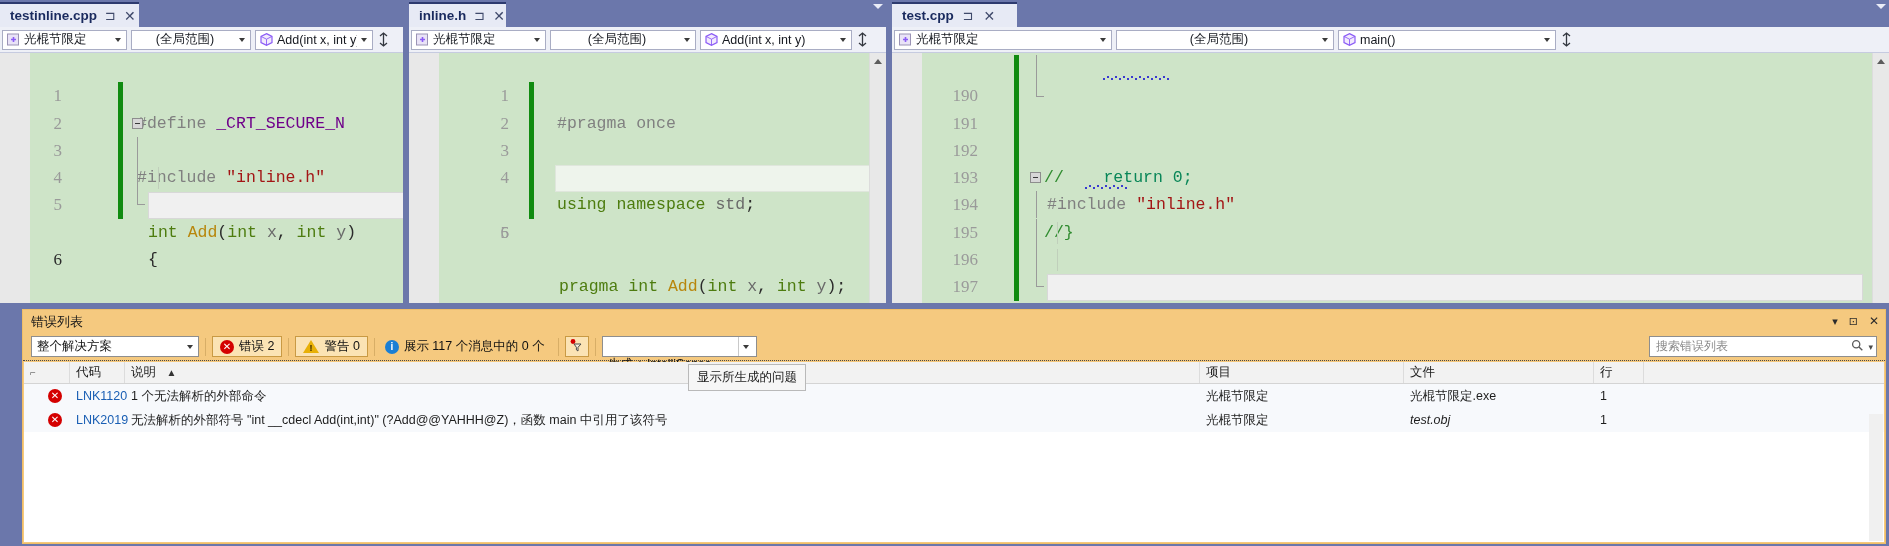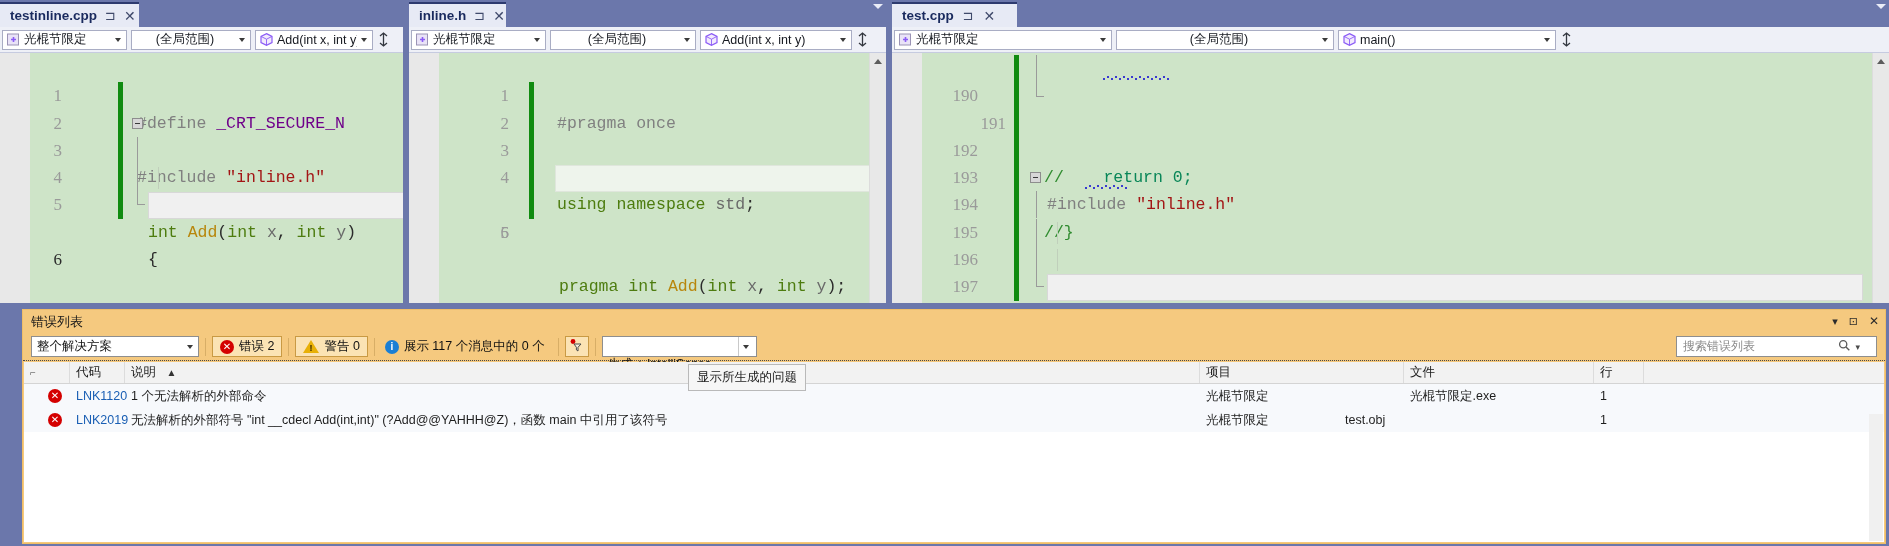--- a/index.html
+++ b/index.html
@@ -131,23 +131,23 @@
     display:flex;align-items:center;padding:0 2px 0 5px;font-size:12.5px;color:#111;
   }
   .tbsep{width:1px;height:18px;background:#d8ae66;margin:0 6px;}
   .chip{
     height:21px;display:flex;align-items:center;gap:5px;padding:0 7px;
     background:#fbe3b4;border:1px solid #c99a44;box-sizing:border-box;font-size:12.5px;color:#111;
   }
   .chip.flat{background:transparent;border:0;padding-left:4px;}
   .chip.sqbtn{width:24px;padding:0;justify-content:center;}
   .errsearch{
-    position:absolute;right:8px;top:3px;height:21px;width:201px;background:#fff;
+    position:absolute;right:8px;top:3px;height:21px;width:228px;background:#fff;
     border:1px solid #8e8e8e;box-sizing:border-box;display:flex;align-items:center;
-    padding:0 16px 0 6px;font-size:12px;color:#8a8a8a;
+    padding:0 3px 0 6px;font-size:12px;color:#8a8a8a;
   }
   .errgrid{position:absolute;left:1px;right:1px;top:52px;bottom:1px;background:#ffffff;overflow:hidden;}
   .gridhead{
     position:relative;height:21px;background:#f2f2f2;border-bottom:1px solid #d4d4d4;
     font-size:12.5px;color:#1b1b1b;
   }
   .gh{position:absolute;top:0;height:21px;line-height:21px;padding-left:6px;box-sizing:border-box;border-right:1px solid #dcdcdc;white-space:nowrap;}
   .row{position:relative;height:24px;line-height:24px;font-size:12.5px;}
   .row.alt{background:#f7f9fc;}
   .cell{position:absolute;top:0;height:24px;line-height:24px;padding-left:6px;box-sizing:border-box;white-space:nowrap;overflow:hidden;}
@@ -444,21 +444,21 @@
 
           <div class="ln">
             <span class="lnum" style="width:86px;">190</span>
             <span class="chg" style="left:122px;"></span>
             <span class="foldline" style="left:144px;top:0;height:27px;"></span>
             <span class="ctext2" style="left:152px;"><span class="cmt">//</span>    <span class="num">return 0;</span></span>
             <span class="squig" style="left:210px;top:21px;width:68px;"></span>
           </div>
 
           <div class="ln">
-            <span class="lnum" style="width:86px;margin-left:28px;">191</span>
+            <span class="lnum" style="width:86px;">191</span>
             <span class="chg" style="left:122px;"></span>
             <span class="foldline" style="left:144px;top:0;height:14px;"></span>
             <span class="foldend" style="left:144px;top:14px;width:8px;"></span>
             <span class="ctext2" style="left:152px;"><span class="cmt">//}</span></span>
           </div>
 
           <div class="ln">
             <span class="lnum" style="width:86px;">192</span>
             <span class="chg" style="left:122px;"></span>
             <span class="ctext2" style="left:155px;"><span class="pp">#include</span> <span class="str">"inline.h"</span></span>
@@ -624,21 +624,21 @@
           <span class="cell" style="left:1176px;width:204px;">光棍节限定</span>
           <span class="cell" style="left:1380px;width:190px;">光棍节限定.exe</span>
           <span class="cell" style="left:1570px;width:50px;">1</span>
         </div>
 
         <div class="row alt">
           <span class="errico" style="left:24px;">✕</span>
           <span class="cell code" style="left:46px;width:60px;">LNK2019</span>
           <span class="cell" style="left:101px;width:1075px;">无法解析的外部符号 "int __cdecl Add(int,int)" (?Add@@YAHHH@Z)，函数 main 中引用了该符号</span>
           <span class="cell" style="left:1176px;width:204px;">光棍节限定</span>
-          <span class="cell" style="left:1315px;width:190px;">test.obj</span>
+          <span class="cell" style="left:1380px;width:190px;font-style:italic;">test.obj</span>
           <span class="cell" style="left:1570px;width:50px;">1</span>
         </div>
 
         <div class="vtrack"></div>
         <div class="scrollcorner"></div>
       </div>
     </div>
   </div>
 
 </div>

